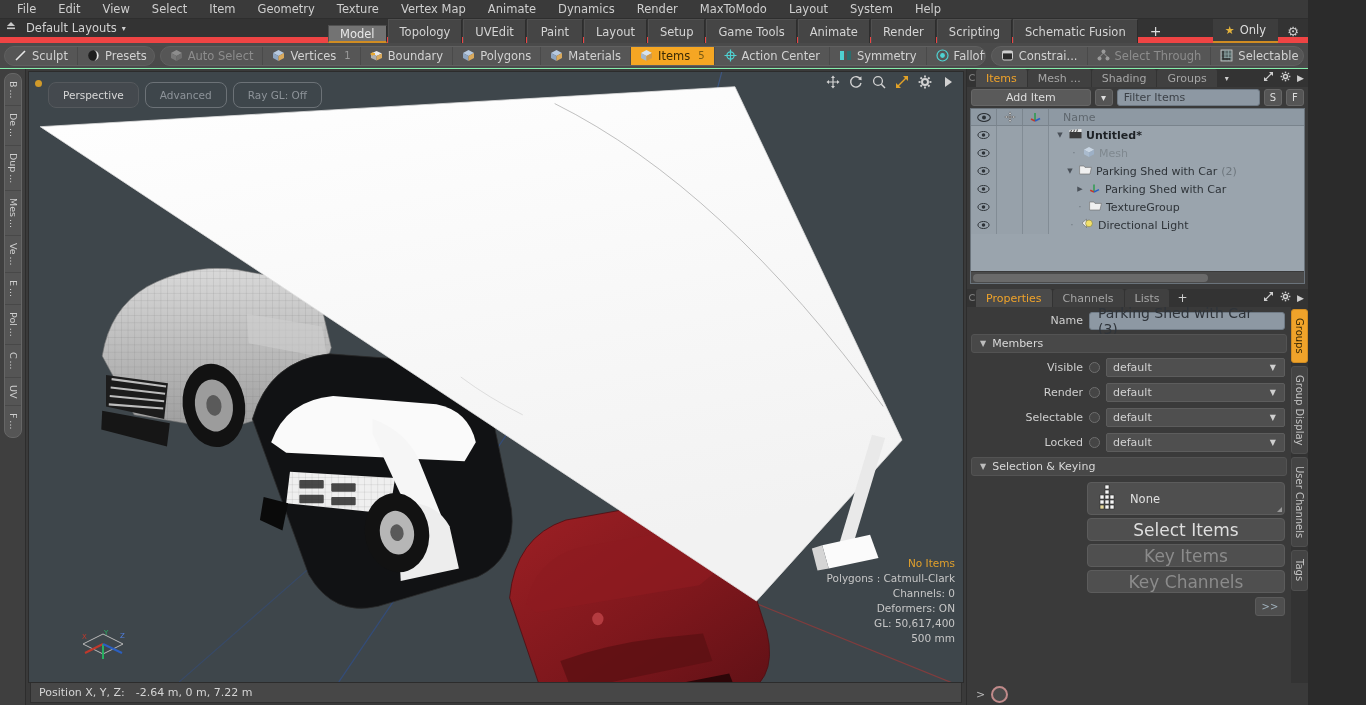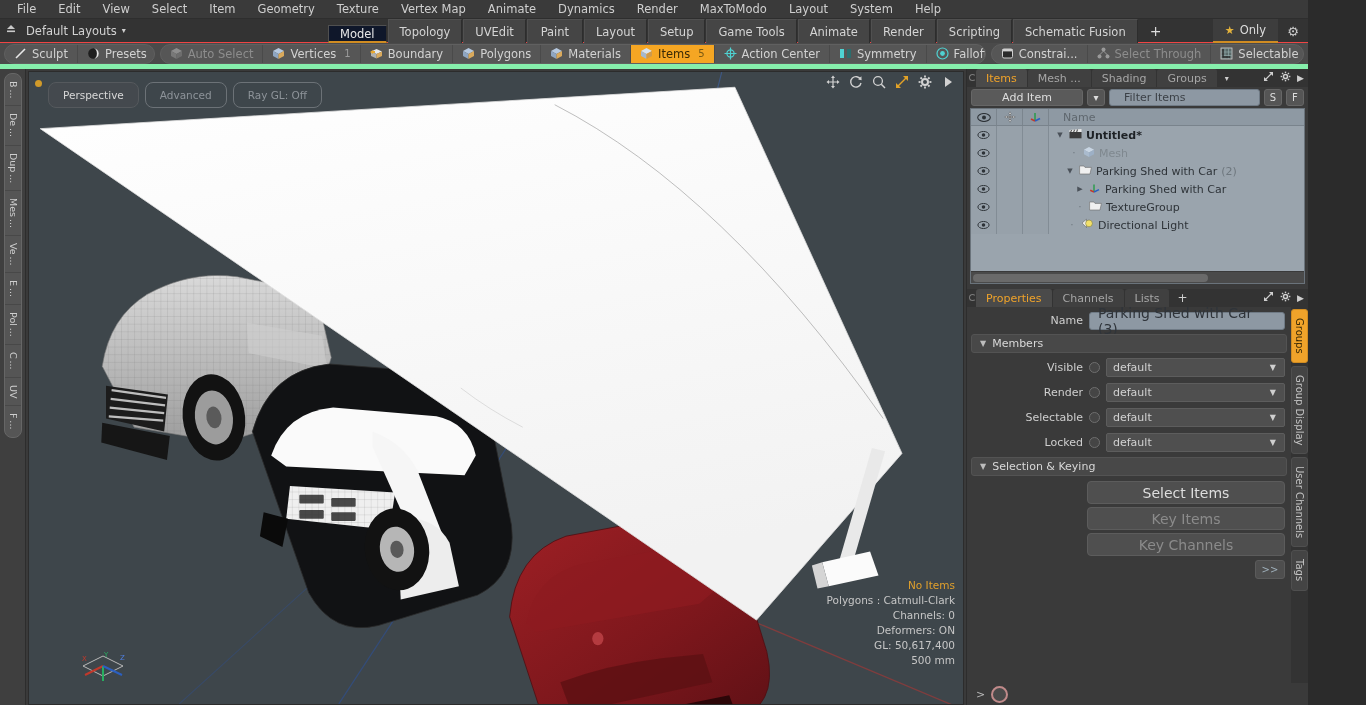--- a/index.html
+++ b/index.html
@@ -12,39 +12,39 @@
   }
   .app{ position:relative; width:1308px; height:705px; background:#383838; display:flex; flex-direction:column; }
 
   
   .menubar{ height:19px; background:#3a3a3a; display:flex; align-items:center; padding-left:6px;
             border-bottom:1px solid #2e2e2e; flex:0 0 auto;}
   .menubar .mi{ padding:0 11px; line-height:19px; font-size:11.5px; color:#cfcfcf; cursor:default; }
 
   
   .layoutbar{ height:24px; background:#333; display:flex; align-items:center; flex:0 0 auto;
-              border-bottom:1px solid #ef4444; position:relative;}
+              border-bottom:6px solid #ef4444; position:relative;}
   .lay-ico{ width:22px; text-align:center; color:#bbb; font-size:11px;}
   .lay-title{ font-size:11.5px; color:#d2d2d2; padding-left:4px;}
   .lay-caret{ margin-left:5px; font-size:8px; color:#cfcfcf;}
   .tabrow{ position:absolute; left:328px; top:0; height:24px; display:flex; align-items:stretch;}
   .ltab{ min-width:56px; padding:0 11px; display:flex; align-items:center; justify-content:center;
          background:#454545; color:#d4d4d4; font-size:11.5px; margin-right:1px;
          border-top:1px solid #505050; border-left:1px solid #505050; border-right:1px solid #2d2d2d;}
-  .ltab.active{ background:#0f172a; color:#e8e8e8; border-bottom:2px solid #d08c22;margin-top:6px;}
+  .ltab.active{ background:#737373; color:#e8e8e8; border-bottom:2px solid #d08c22;margin-top:6px;}
   .ltab.plus{ min-width:26px; background:transparent; border:none; font-size:14px; color:#ddd;}
   .lay-right{ position:absolute; right:0; top:0; height:24px; display:flex; align-items:center;}
   .only-btn{ display:flex; align-items:center; gap:5px; padding:0 12px; height:24px; background:#3d3d3d;
              border-bottom:2px solid #d08c22; color:#ddd; font-size:11.5px;}
   .star{ color:#e3b23c; font-size:11px;}
   .gear-b{ width:30px; height:24px; display:flex; align-items:center; justify-content:center; color:#ccc; font-size:13px;}
 
   
   .modebar{ height:26px; background:#4a4a4a; display:flex; align-items:center; flex:0 0 auto;
-            border-bottom:5px solid #86efac; padding:0 4px; gap:5px;}
+            border-bottom:1px solid #86efac; padding:0 4px; gap:5px;}
   .grp{ display:flex; align-items:stretch; height:20px; background:#565656; border:1px solid #606060;
         border-radius:10px; overflow:hidden;}
   .tb{ display:flex; align-items:center; gap:5px; padding:0 9px; color:#d2d2d2; font-size:11.5px;
        border-right:1px solid #4a4a4a; white-space:nowrap;}
   .tb:last-child{ border-right:none;}
   .tb.off{ color:#8d8d8d;}
   .tb.on{ background:#f5a623; color:#3a2a06;}
   .tb .cnt{ color:#9b9b9b; font-size:10px; margin-left:3px;}
   .tb.on .cnt{ color:#7a5a12;}
   .ico{ width:13px; height:13px; display:inline-block; position:relative; flex:0 0 auto;}
@@ -94,21 +94,21 @@
          border-right:1px solid #333; border-top-left-radius:3px; border-top-right-radius:3px;}
   .ptab.active{ background:#4a4a4a; color:#f0a32a;}
   .ptab.plus{ padding:0 7px; background:transparent; border:none; color:#cfcfcf; font-size:12px;}
   .ptab.caret{ padding:0 7px; background:transparent; border:none; color:#cfcfcf; font-size:8px;}
   .ptabs-right{ margin-left:auto; display:flex; align-items:center; gap:6px; padding-right:4px; color:#cdcdcd;}
 
   .prow{ height:21px; display:flex; align-items:center; gap:4px; padding:2px 4px; background:#3a3a3a;}
   .btn{ height:17px; background:#5a5a5a; border:1px solid #666; border-radius:3px; display:flex;
         align-items:center; justify-content:center; font-size:11px; color:#ddd;}
   .field{ height:17px; background:#8d98a3; border:1px solid #6f7a85; border-radius:3px; display:flex;
-          align-items:center; padding:0 14px; font-size:11px; color:#3c4147;}
+          align-items:center; padding:0 6px; font-size:11px; color:#3c4147;}
   .sqbtn{ width:18px; height:17px; background:#555; border:1px solid #666; border-radius:3px;
           display:flex; align-items:center; justify-content:center; font-size:10px; color:#ddd;}
 
   
   .tree{ margin:0 3px; background:#9aa4ad; border:1px solid #6a737b; height:176px; position:relative; overflow:hidden;}
   .tree-head{ height:17px; display:flex; align-items:center; background:#8e99a3; border-bottom:1px solid #79838c;}
   .colA,.colB,.colC{ width:26px; display:flex; align-items:center; justify-content:center; border-right:1px solid #7b858e; height:100%;}
   .colName{ flex:1; padding-left:14px; color:#5f676e; font-size:11px; display:flex; align-items:center;}
   .trow{ height:18px; display:flex; align-items:center; }
   .trow .colA,.trow .colB,.trow .colC{ background:#97a1aa; border-right:1px solid #828c95;}
@@ -128,21 +128,21 @@
   .pfield{ flex:1; height:18px; background:#8d98a3; border:1px solid #6f7a85; border-radius:3px;
            display:flex; align-items:center; padding:0 8px; font-size:14px; color:#2f343a;}
   .pdrop{ flex:1; height:19px; background:#4f4f4f; border:1px solid #5d5d5d; border-radius:2px;
           display:flex; align-items:center; padding:0 6px; font-size:11px; color:#d2d2d2; position:relative;}
   .pdrop .cv{ position:absolute; right:8px; font-size:8px; color:#cfcfcf;}
   .radio{ width:11px; height:11px; border-radius:50%; border:1px solid #6e6e6e; background:#454545; flex:0 0 auto;}
   .section{ height:19px; display:flex; align-items:center; gap:6px; padding-left:8px; margin:2px 4px 2px 4px;
             background:#484848; border:1px solid #535353; border-radius:3px; font-size:11px; color:#d8d8d8;}
   .section .tri{ font-size:8px; color:#bdbdbd;}
   .bigbtn{ height:23px; margin:3px 6px 0 120px; background:#4f4f4f; border:1px solid #5c5c5c; border-radius:4px;
-           display:flex; align-items:center; justify-content:center; font-size:14px; color:#dedede;}
+           display:flex; align-items:center; justify-content:center; font-size:17px; color:#dedede;}
   .bigbtn.dis{ color:#8b8b8b;}
   .nonebox{ height:33px; margin:4px 6px 0 120px; background:#4f4f4f; border:1px solid #5c5c5c; border-radius:4px;
             display:flex; align-items:center; gap:12px; padding-left:8px; position:relative;}
   .nonebox .lbltxt{ font-size:11.5px; color:#e0e0e0;}
   .nonebox .corner{ position:absolute; right:2px; bottom:2px; width:0; height:0;
                     border-left:5px solid transparent; border-bottom:5px solid #9a9a9a;}
   .fwdbtn{ width:30px; height:19px; margin-left:auto; margin-right:6px; background:#4e4e4e; border:1px solid #5b5b5b;
            border-radius:3px; display:flex; align-items:center; justify-content:center; font-size:10px; color:#9fb0bb;}
 
   
@@ -544,20 +544,24 @@
             <line x1="24" y1="22" x2="6" y2="31" stroke="#c0392b" stroke-width="2"></line>
             <line x1="24" y1="22" x2="24" y2="37" stroke="#27ae60" stroke-width="2"></line>
             <line x1="24" y1="22" x2="43" y2="31" stroke="#2b5fc0" stroke-width="2"></line>
             <text x="3" y="17" fill="#c0392b" font-size="7" font-family="DejaVu Sans">X</text>
             <text x="25" y="13" fill="#27ae60" font-size="7" font-family="DejaVu Sans">Y</text>
             <text x="41" y="16" fill="#4f7fe0" font-size="7" font-family="DejaVu Sans">Z</text>
           </svg>
         </div>
       </div>
 
+      <div class="statusbar">
+        <span class="lbl">Position X, Y, Z:</span>
+        <span class="val">-2.64 m, 0 m, 7.22 m</span>
+      </div>
     </div>
 
     <div class="rightpanel">
 
       <div class="panel">
         <div class="ptabs">
           <span class="lead"></span>
           <div class="ptab active">Items</div>
           <div class="ptab">Mesh ...</div>
           <div class="ptab">Shading</div>
@@ -836,20 +840,41 @@
                 <span>default</span>
                 <span class="cv">▼</span>
               </span>
             </div>
 
             <div class="section">
               <span class="tri">▼</span>
               <span>Selection &amp; Keying</span>
             </div>
 
+            <div class="nonebox">
+              <span>
+                <svg width="22" height="26" viewBox="0 0 22 26">
+                  <g fill="#f5f5f5" stroke="#2b2b2b" stroke-width="0.6">
+                    <rect x="9" y="1" width="4" height="4"></rect>
+                      <rect x="9" y="6" width="4" height="4"></rect>
+                    <rect x="4" y="11" width="4" height="4"></rect>
+                      <rect x="9" y="11" width="4" height="4"></rect>
+                      <rect x="14" y="11" width="4" height="4"></rect>
+                    <rect x="4" y="16" width="4" height="4"></rect>
+                      <rect x="9" y="16" width="4" height="4"></rect>
+                      <rect x="14" y="16" width="4" height="4"></rect>
+                    <rect x="9" y="21" width="4" height="4"></rect>
+                      <rect x="14" y="21" width="4" height="4"></rect>
+                  </g>
+                  <rect x="4" y="21" width="4" height="4" fill="#e4d79a" stroke="#2b2b2b" stroke-width="0.6"></rect>
+                </svg>
+              </span>
+              <span class="lbltxt">None</span>
+              <span class="corner"></span>
+            </div>
 
             <div class="bigbtn">Select Items</div>
             <div class="bigbtn dis">Key Items</div>
             <div class="bigbtn dis">Key Channels</div>
 
             <div style="display:flex;margin-top:4px;">
               <div class="fwdbtn">&gt;&gt;</div>
             </div>
           </div>
 

